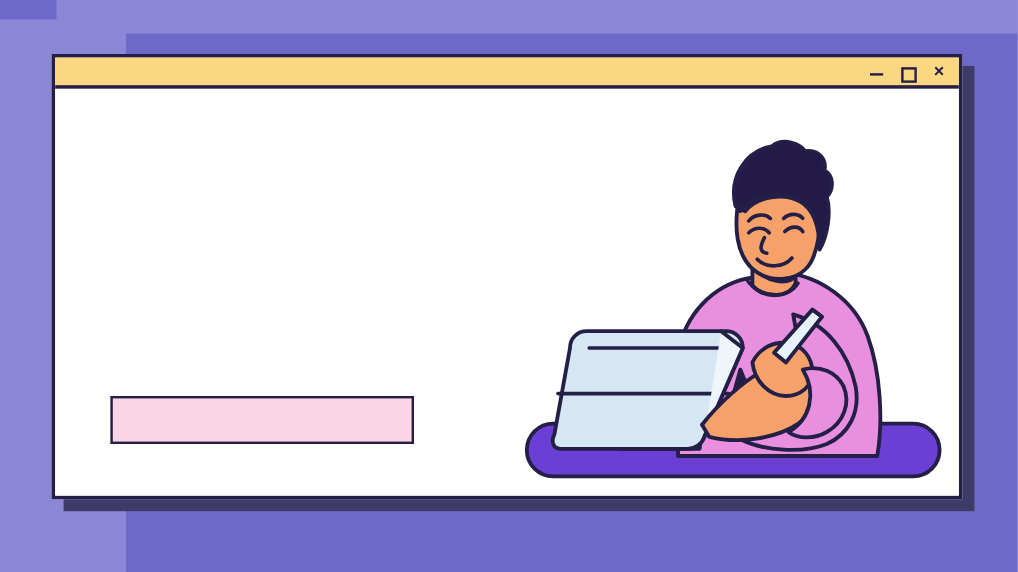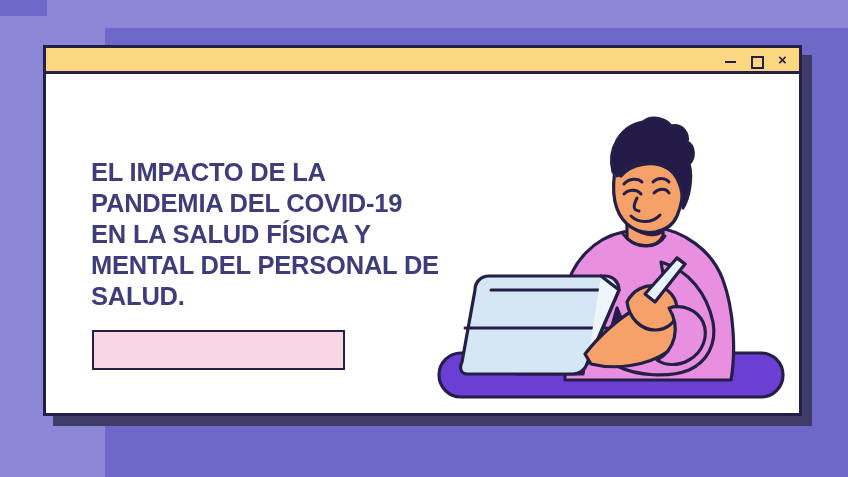--- a/index.html
+++ b/index.html
@@ -180,25 +180,20 @@
     <div class="titlebar">
       <div class="win-controls">
         <span class="ctrl ctrl-min"></span>
         <span class="ctrl ctrl-max"></span>
         <span class="ctrl ctrl-close">×</span>
       </div>
     </div>
 
     <div class="window-body">
 
-      <h1 class="headline">EL IMPACTO DE LA
-PANDEMIA DEL COVID-19
-EN LA SALUD FÍSICA Y
-MENTAL DEL PERSONAL DE
-SALUD.</h1>
 
       <div class="pink-box"></div>
 
       <div class="illus">
         <svg viewBox="0 0 360 290" xmlns="http://www.w3.org/2000/svg">
           <g stroke="#231f46" stroke-width="3.2" stroke-linejoin="round" stroke-linecap="round">
 
             <rect x="8" y="241" width="344" height="44" rx="22" fill="#6b3fd4"></rect>
 
             <path d="M192 120

